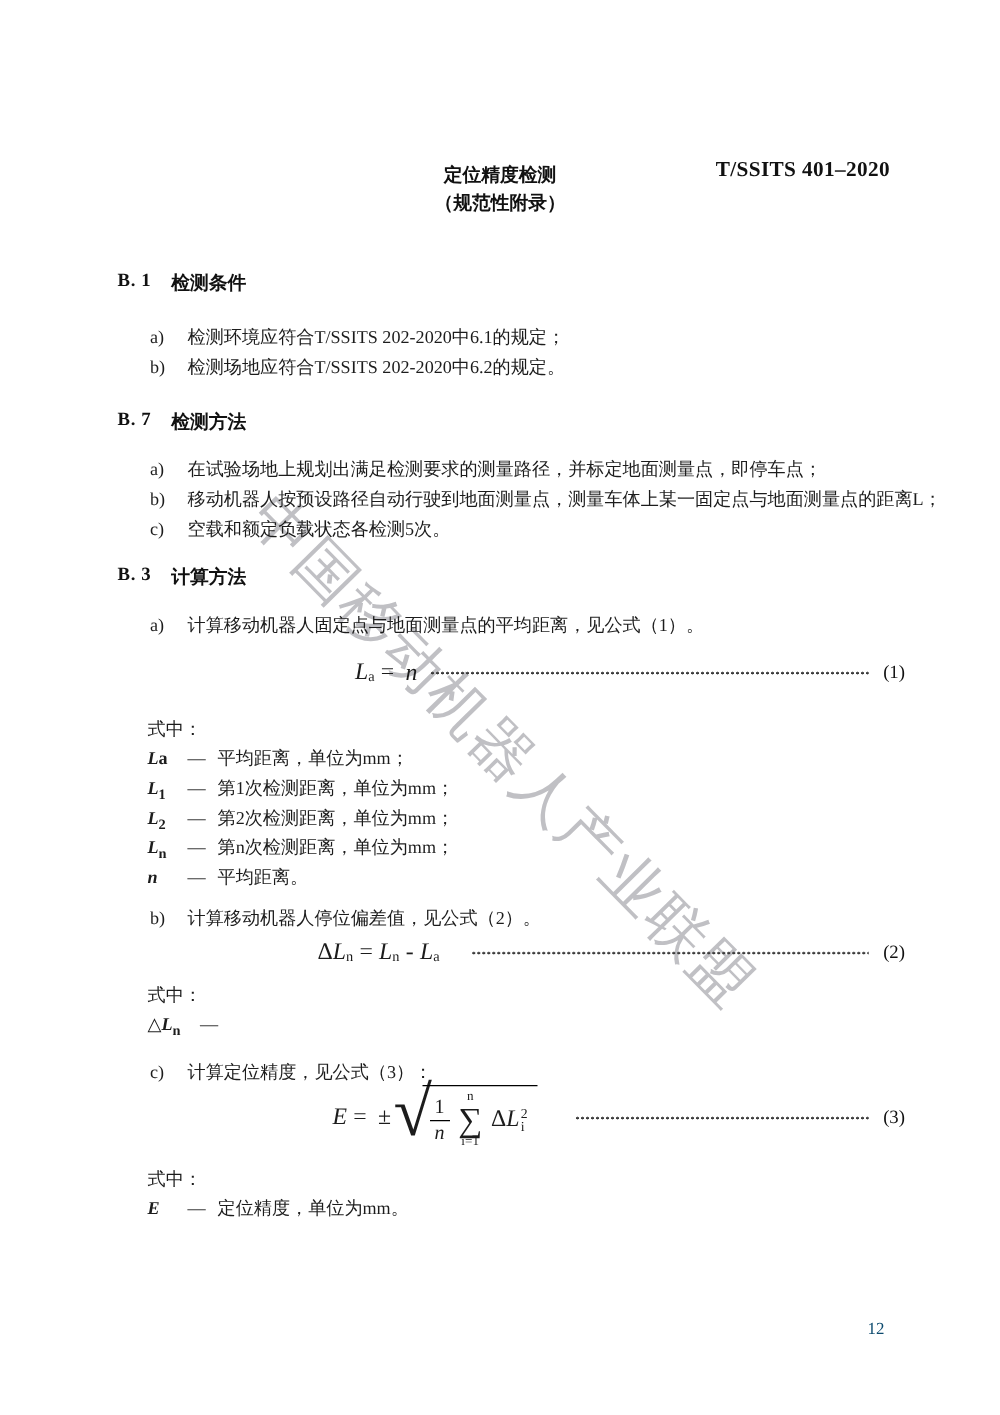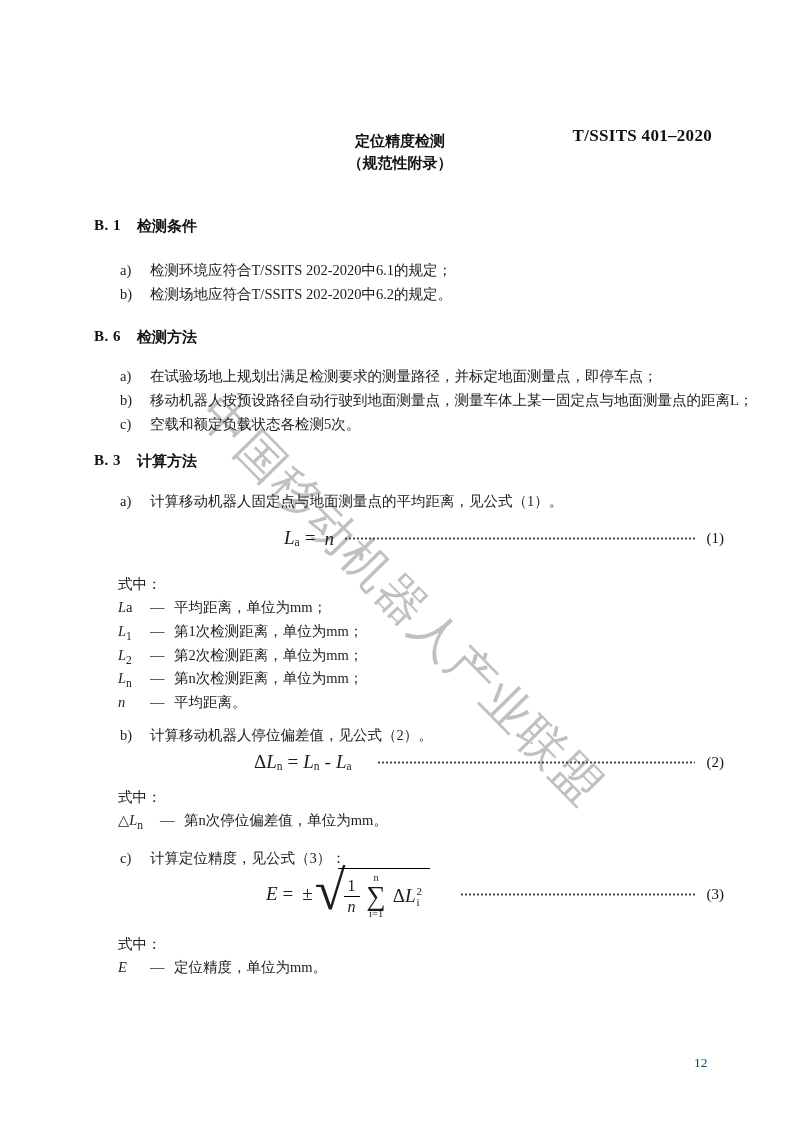--- a/index.html
+++ b/index.html
@@ -80,21 +80,21 @@
   .sfrac .num { display: block; padding: 0 4px 1px 4px; border-bottom: 1.3px solid #000; }
   .sfrac .den { display: block; padding-top: 1px; }
   .sum-block { display: inline-flex; flex-direction: column; align-items: center; line-height: 1; }
   .sum-top, .sum-bot { font-size: 10.5px; letter-spacing: 0; }
   .sum-sym { font-size: 27px; line-height: 0.95; }
   .stack { display: inline-flex; flex-direction: column; line-height: 1.05; font-size: 11px; font-style: normal; margin-left: 1px; transform: translateY(1px); }
 
   .where { position: absolute; left: 118px; right: 40px; font-size: 14.5px; }
   .where-label { line-height: 24px; }
   .where-row { display: flex; line-height: 23.8px; }
-  .where-row .sym { flex: 0 0 32px; white-space: nowrap; }
+  .where-row .sym { flex: 0 0 32px; white-space: nowrap; font-weight: bold; }
   .where-row .sym-wide { flex: 0 0 42px; }
   .where-row .dash { flex: 0 0 24px; }
   .where-row .wtext { flex: 1; white-space: nowrap; }
 
   .page-number { position: absolute; top: 1040px; left: 694px; font-size: 13.5px; color: #0c4a6e; margin-top: 15px; }
 </style>
 </head>
 <body>
 
 <div class="page">
@@ -119,21 +119,21 @@
         <span class="marker">a)</span>
         <span class="itext">检测环境应符合T/SSITS 202-2020中6.1的规定；</span>
       </div>
       <div class="item">
         <span class="marker">b)</span>
         <span class="itext">检测场地应符合T/SSITS 202-2020中6.2的规定。</span>
       </div>
     </div>
 
     <div class="sec-heading" style="top:328px">
-      <span class="sec-num">B. 6</span>
+      <span class="sec-num">B. 7</span>
       <span>检测方法</span>
     </div>
     <div class="items" style="top:364px">
       <div class="item">
         <span class="marker">a)</span>
         <span class="itext">在试验场地上规划出满足检测要求的测量路径，并标定地面测量点，即停车点；</span>
       </div>
       <div class="item">
         <span class="marker">b)</span>
         <span class="itext">移动机器人按预设路径自动行驶到地面测量点，测量车体上某一固定点与地面测量点的距离L；</span>
@@ -219,21 +219,20 @@
       </span>
       <span class="leader" style="margin-left:25px"></span>
       <span class="eq-label">(2)</span>
     </div>
 
     <div class="where" style="top:785px">
       <div class="where-label">式中：</div>
       <div class="where-row">
         <span class="sym sym-wide"><span>△</span><span class="v">L</span><sub>n</sub></span>
         <span class="dash">—</span>
-        <span class="wtext">第n次停位偏差值，单位为mm。</span>
       </div>
     </div>
 
     <div class="items" style="top:846px">
       <div class="item">
         <span class="marker">c)</span>
         <span class="itext">计算定位精度，见公式（3）：</span>
       </div>
     </div>
 

